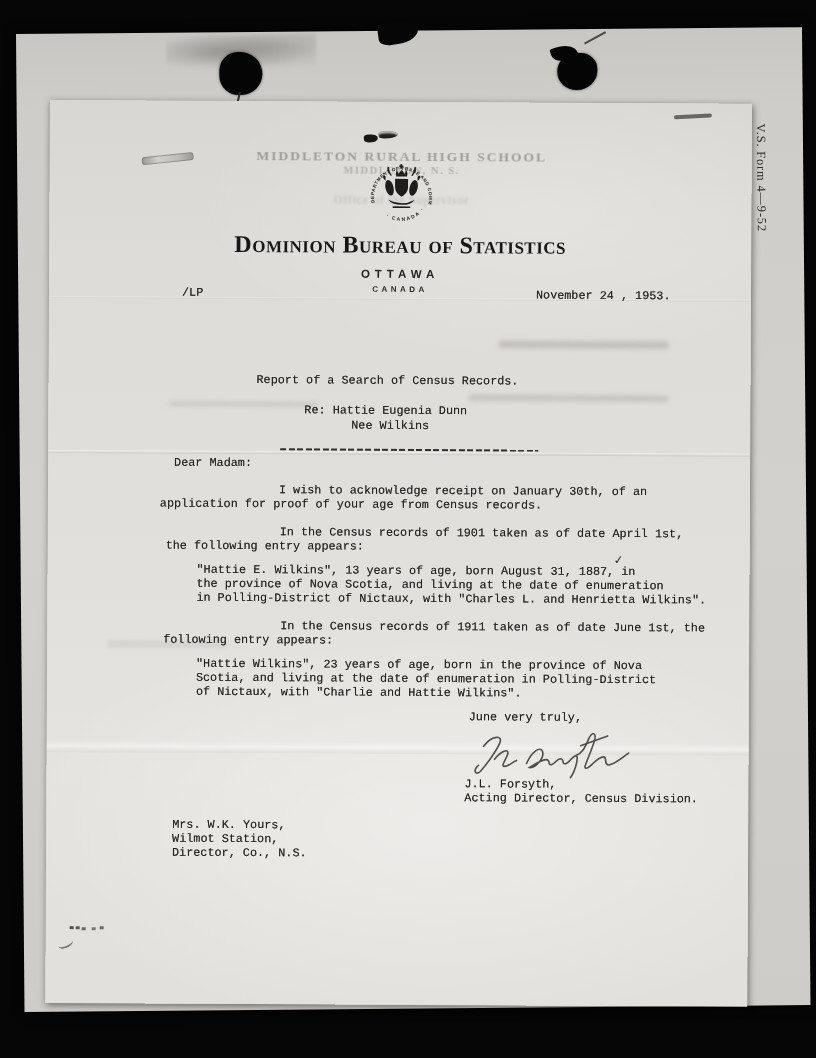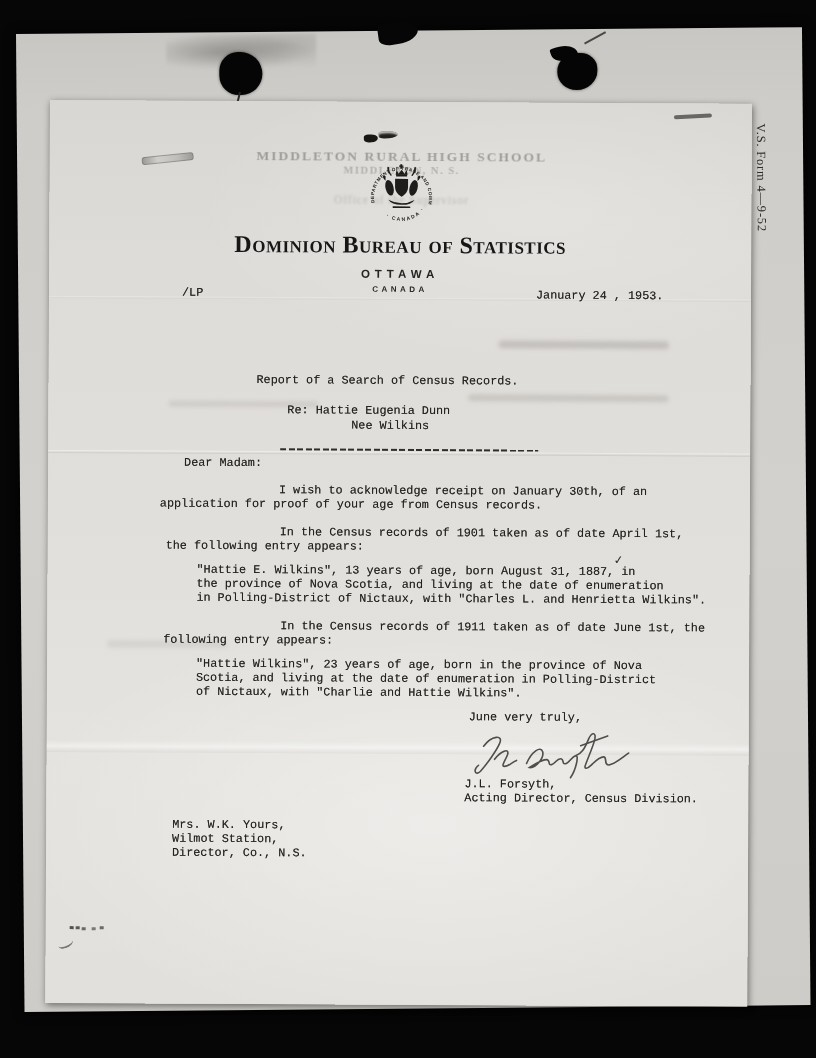--- a/index.html
+++ b/index.html
@@ -146,28 +146,28 @@
         <path d="M22,46 q13,7 26,0 q-3,5 -13,5 q-10,0 -13,-5 z"></path>
         <rect x="26" y="52.5" width="18" height="1.6" rx=".8"></rect>
       </g>
     </svg>
 
     <div class="org-title">Dominion Bureau of Statistics</div>
     <div class="city">OTTAWA</div>
     <div class="country">CANADA</div>
 
     <div class="tw" style="left:133px;top:185px;">/LP</div>
-    <div class="tw" style="left:487px;top:186px;">January 24 , 1953.</div>
+    <div class="tw" style="left:487px;top:186px;">November 24 , 1953.</div>
 
     <div class="tw" style="left:208px;top:272px;">Report of a Search of Census Records.</div>
-    <div class="tw" style="left:239px;top:302px;">Re: Hattie Eugenia Dunn</div>
+    <div class="tw" style="left:256px;top:302px;">Re: Hattie Eugenia Dunn</div>
     <div class="tw" style="left:272px;top:317px;margin-left:31px;">Nee Wilkins</div>
     <div class="rule-dashes"></div>
 
-    <div class="tw" style="left:126px;top:355px;margin-left:10px;">Dear Madam:</div>
+    <div class="tw" style="left:126px;top:355px;">Dear Madam:</div>
 
     <div class="tw" style="left:231px;top:382px;">I wish to acknowledge receipt on January 30th, of an</div>
     <div class="tw" style="left:112px;top:396px;">application for proof of your age from Census records.</div>
     <div class="tw" style="left:232px;top:424px;">In the Census records of 1901 taken as of date April 1st,</div>
     <div class="tw" style="left:118px;top:438px;">the following entry appears:</div>
     <div class="tw" style="left:149px;top:462px;">"Hattie E. Wilkins", 13 years of age, born August 31, 1887, in</div>
     <div class="tw" style="left:149px;top:476px;">the province of Nova Scotia, and living at the date of enumeration</div>
     <div class="tw" style="left:149px;top:490px;">in Polling-District of Nictaux, with "Charles L. and Henrietta Wilkins".</div>
     <div class="tw" style="left:233px;top:518px;">In the Census records of 1911 taken as of date June 1st, the</div>
     <div class="tw" style="left:116px;top:532px;text-align:center;">following entry appears:</div>

